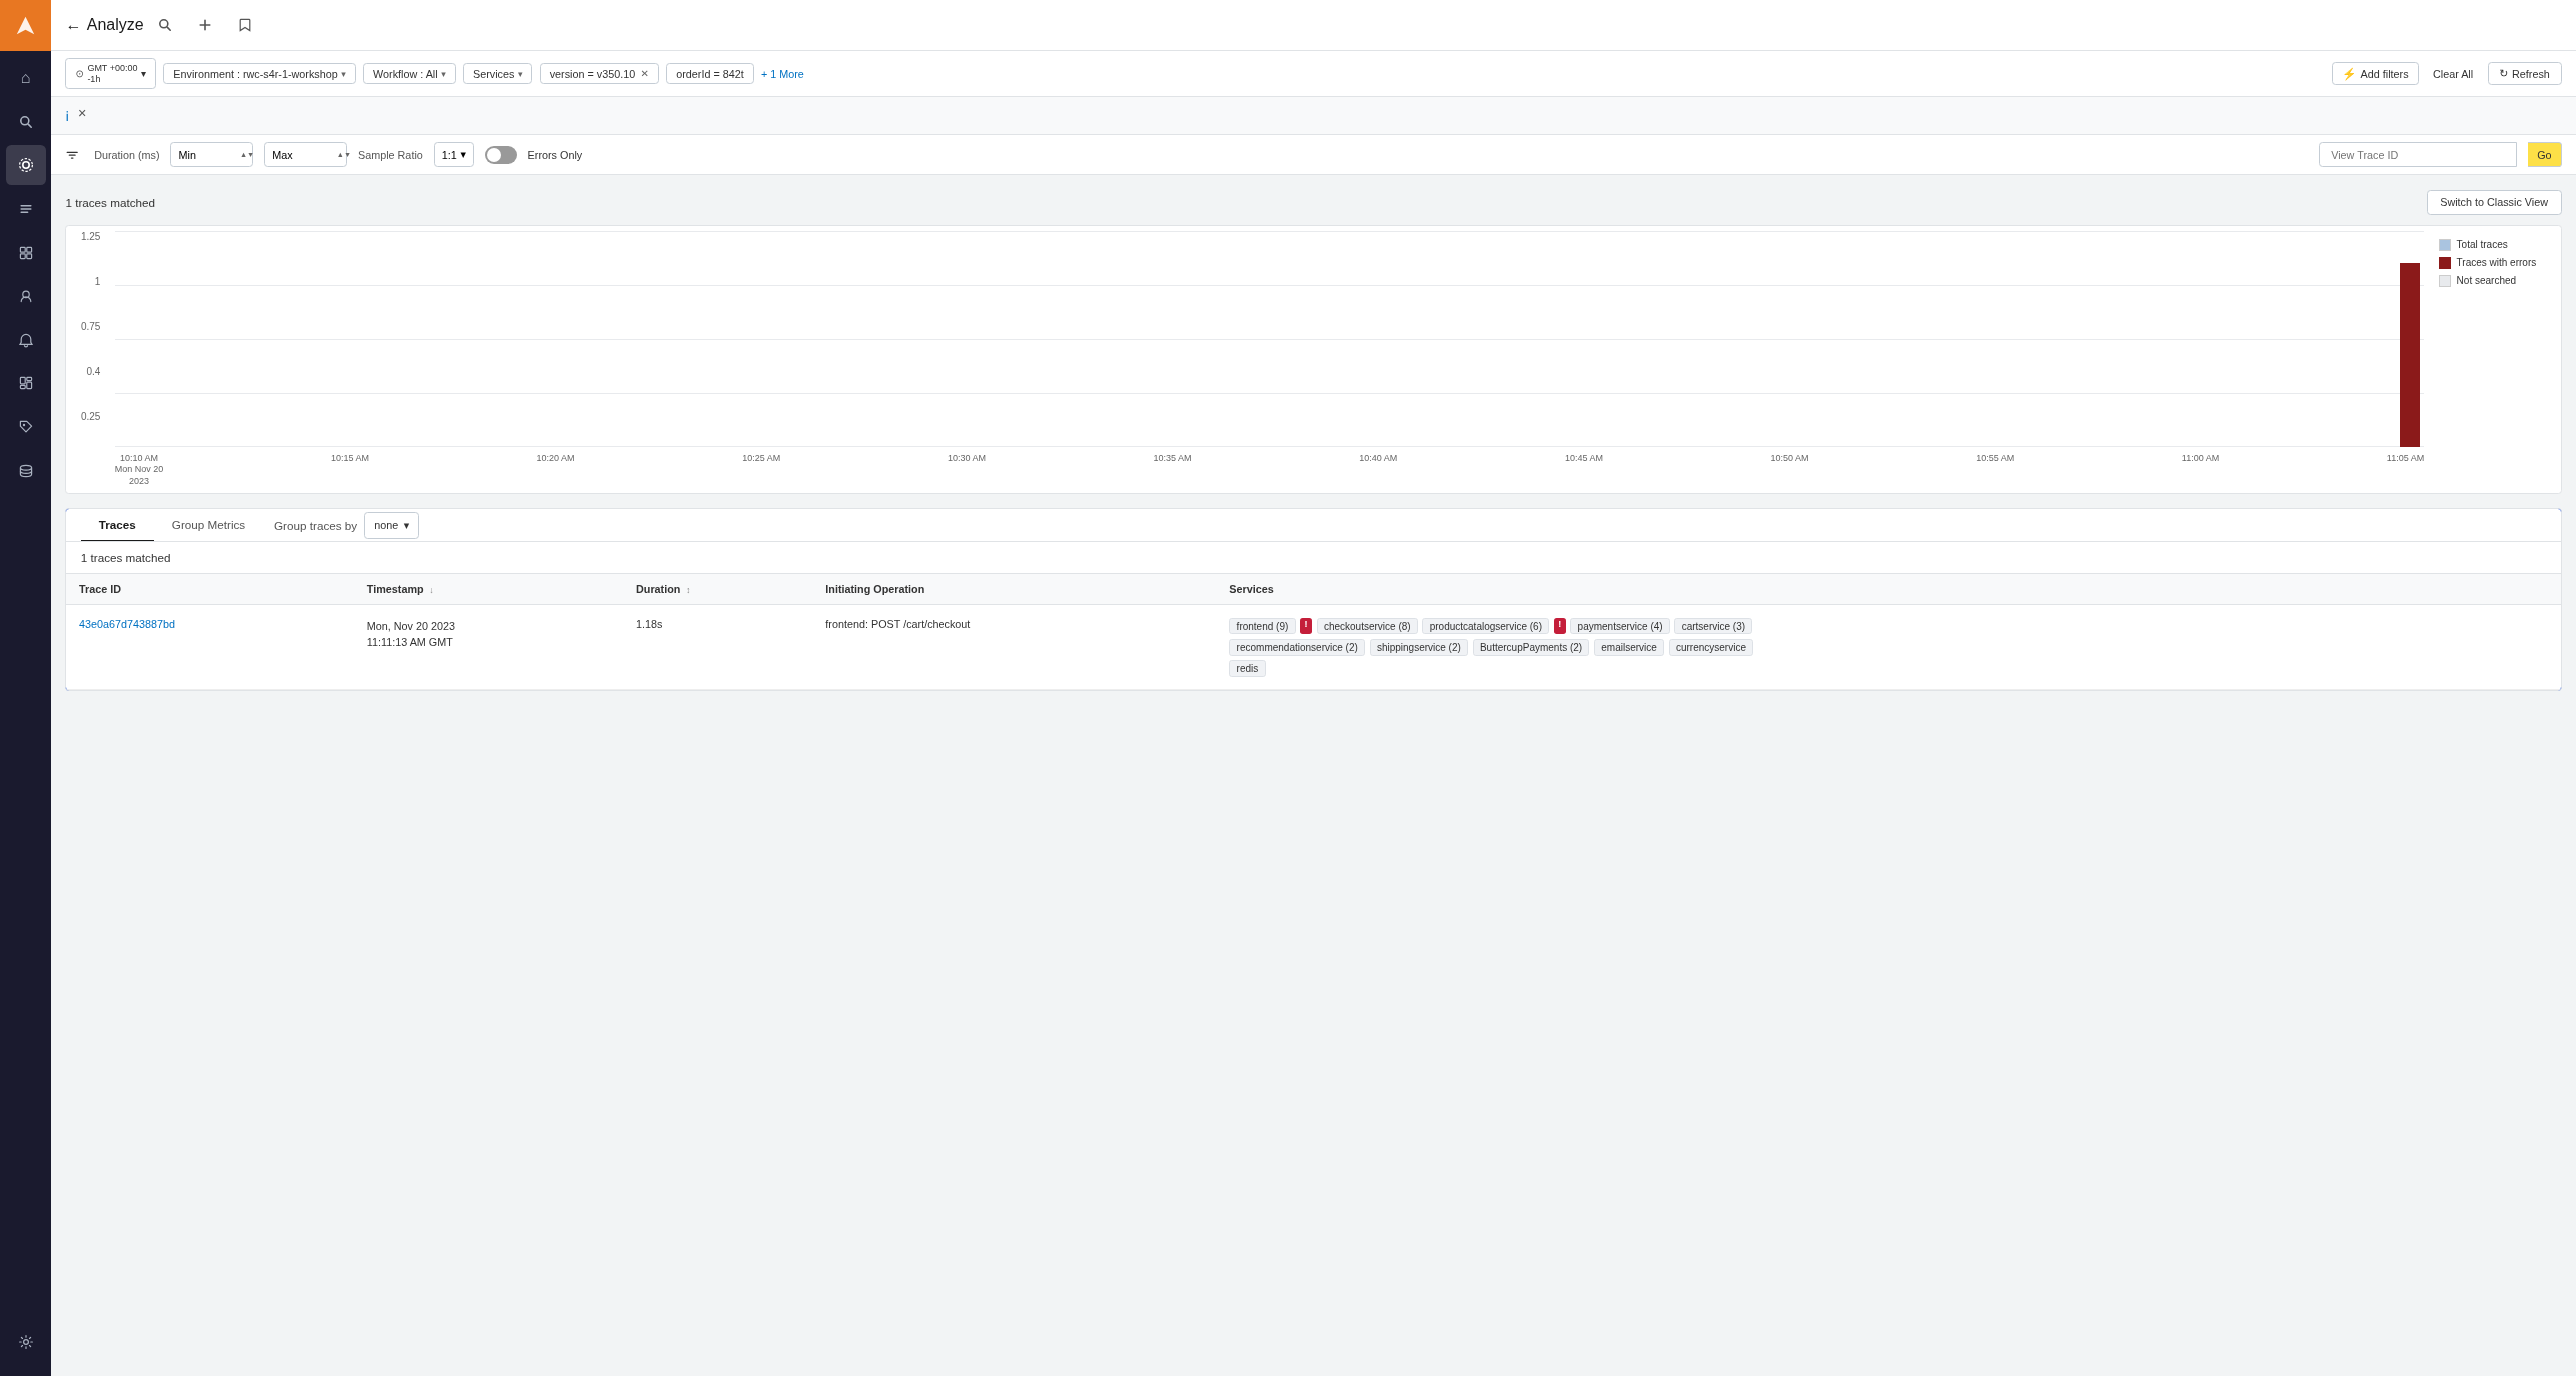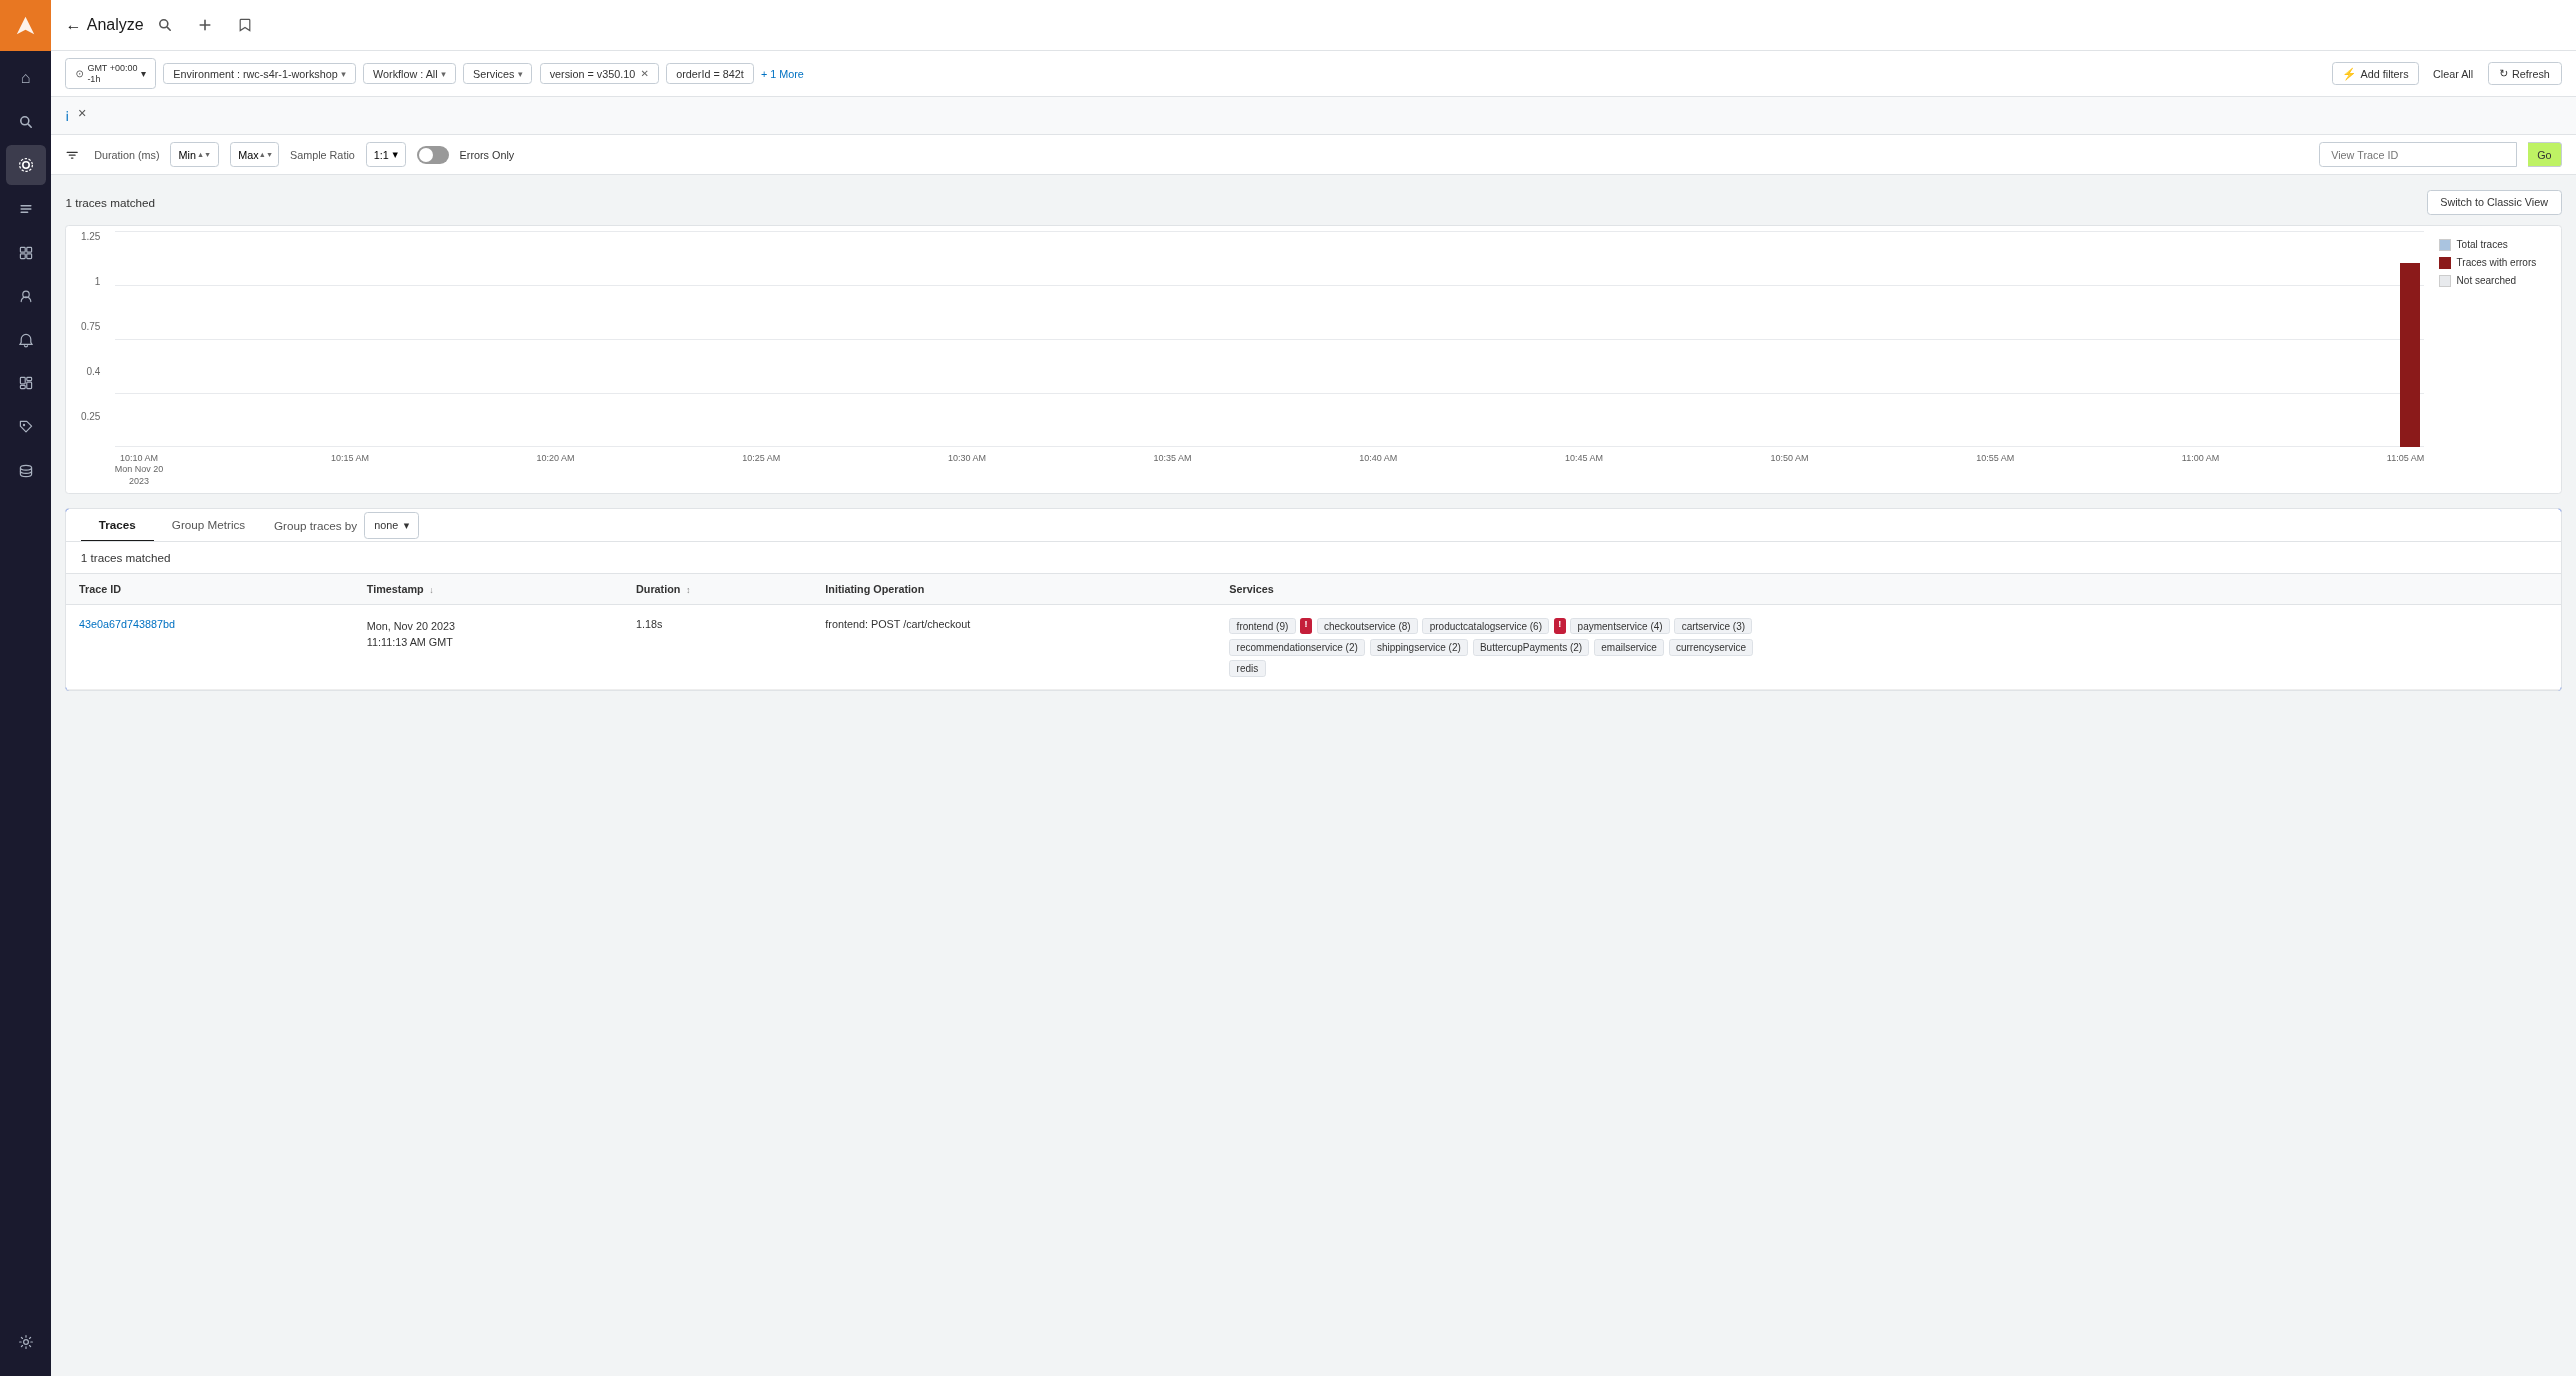--- a/index.html
+++ b/index.html
@@ -222,27 +222,28 @@
       font-size: 14.4px;
       display: flex;
       align-items: center;
     }
     .duration-label { font-size: 10.8px; color: #555; margin-left: 3.6px; }
     .number-input {
       border: 0.9px solid #c5cdd5;
       border-radius: 3.6px;
       padding: 3.6px 7.2px;
       font-size: 10.8px;
-      width: 49px;
+      width: 83px;
       display: flex;
       align-items: center;
       justify-content: space-between;
       cursor: pointer;
       background: #fff;
       height: 25px;
+      gap: 44px;
     }
     .number-input .arrows { display: flex; flex-direction: column; font-size: 7.2px; color: #666; }
     .sample-ratio-label { font-size: 10.8px; color: #555; }
     .ratio-select {
       border: 0.9px solid #c5cdd5;
       border-radius: 3.6px;
       padding: 3.6px 7.2px;
       font-size: 10.8px;
       cursor: pointer;
       background: #fff;
@@ -281,21 +282,21 @@
       outline: none;
       color: #999;
     }
     .go-btn {
       border: 0.9px solid #c5cdd5;
       border-left: none;
       border-radius: 0 3.6px 3.6px 0;
       padding: 3.6px 9px;
       font-size: 10.8px;
       cursor: pointer;
-      background: #bef264;
+      background: #fde047;
       height: 25px;
       color: #333;
       font-weight: 500;
     }
 
     
     .scroll-content {
       flex: 1;
       overflow-y: auto;
       background: #f2f4f5;

